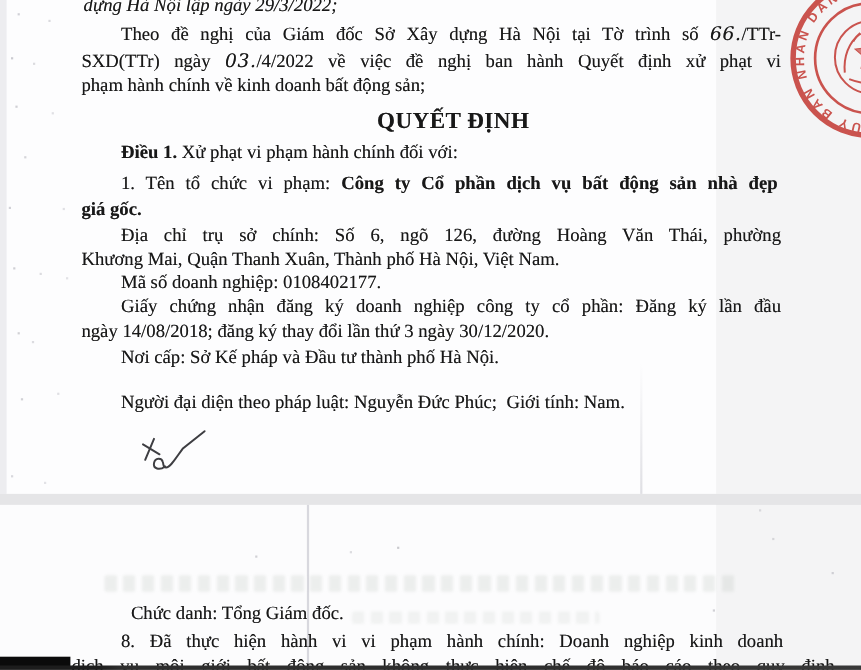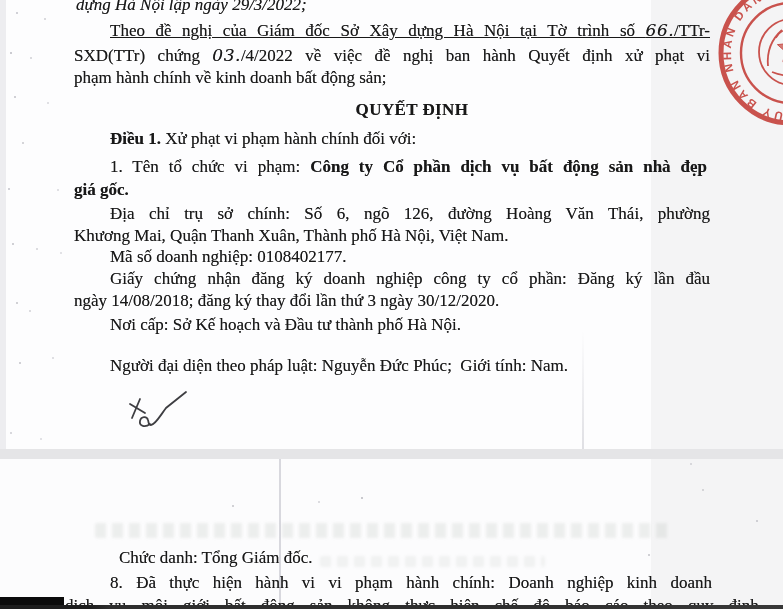--- a/index.html
+++ b/index.html
@@ -16,21 +16,21 @@
     position:absolute;
     font-size:17px;line-height:21px;color:#181818;
     text-shadow:0 0 .4px rgba(20,20,20,.55);
     white-space:nowrap;
   }
   .jl{white-space:normal;text-align:justify;}
   .jl::after{content:"";display:inline-block;width:100%;height:0;}
   .b{font-weight:bold;}
   .it{font-style:italic;}
   .hw{font-style:italic;font-family:"DejaVu Serif",serif;letter-spacing:.5px;}
-  .heading{font-weight:bold;font-size:17px;letter-spacing:.4px;text-align:center;white-space:normal;}
+  .heading{font-weight:bold;font-size:21px;letter-spacing:.4px;text-align:center;white-space:normal;}
   .ul{text-decoration:underline;text-decoration-thickness:1.3px;text-underline-offset:3px;}
   
   #edge1{position:absolute;left:0;top:0;width:6px;height:449px;background:#ededf0;}
   #crease1{position:absolute;left:582px;top:330px;width:2px;height:119px;
     background:linear-gradient(180deg,rgba(205,205,212,0),rgba(203,203,210,.6));}
   #seam2{position:absolute;left:279px;top:459px;width:2px;height:150px;background:rgba(212,212,218,.9);}
   
   .speck{position:absolute;width:2px;height:2px;background:transparent;}
   #speckles1{left:0;top:0;box-shadow:
     16px 12px 0 rgba(110,110,125,.30), 44px 18px 0 rgba(120,120,130,.26),
@@ -65,23 +65,23 @@
 </head>
 <body>
 
 <div class="page" id="page1">
   <div id="edge1"></div>
   <div id="crease1"></div>
   <div class="speck" id="speckles1"></div>
 
   <div class="line it" style="left:76px;top:-6px;">dựng Hà Nội lập ngày 29/3/2022;</div>
 
-  <div class="line jl" style="left:110px;top:20px;width:600px;text-decoration:underline;"><span>Theo đề nghị của Giám đốc Sở Xây dựng Hà Nội tại Tờ trình số </span><span class="hw">66.</span><span>/TTr-</span></div>
+  <div class="line jl" style="left:110px;top:20px;width:600px;"><span>Theo đề nghị của Giám đốc Sở Xây dựng Hà Nội tại Tờ trình số </span><span class="hw">66.</span><span>/TTr-</span></div>
 
-  <div class="line jl" style="left:74px;top:45px;width:636px;"><span>SXD(TTr) chứng </span><span class="hw">03.</span><span>/4/2022 về việc đề nghị ban hành Quyết định xử phạt vi</span></div>
+  <div class="line jl" style="left:74px;top:45px;width:636px;"><span>SXD(TTr) ngày </span><span class="hw">03.</span><span>/4/2022 về việc đề nghị ban hành Quyết định xử phạt vi</span></div>
 
   <div class="line" style="left:74px;top:67px;">phạm hành chính về kinh doanh bất động sản;</div>
 
   <div class="line heading" style="left:94px;top:99px;width:636px;">QUYẾT ĐỊNH</div>
 
   <div class="line" style="left:110px;top:128px;"><span class="b">Điều 1.</span><span> Xử phạt vi phạm hành chính đối với:</span></div>
 
   <div class="line jl" style="left:110px;top:156px;width:597px;"><span>1. Tên tổ chức vi phạm: </span><span class="b">Công ty Cổ phần dịch vụ bất động sản nhà đẹp</span></div>
 
   <div class="line b" style="left:74px;top:179px;">giá gốc.</div>
@@ -89,21 +89,21 @@
   <div class="line jl" style="left:110px;top:203px;width:600px;"><span>Địa chỉ trụ sở chính: Số 6, ngõ 126, đường Hoàng Văn Thái, phường</span></div>
 
   <div class="line" style="left:74px;top:225px;">Khương Mai, Quận Thanh Xuân, Thành phố Hà Nội, Việt Nam.</div>
 
   <div class="line" style="left:110px;top:246px;">Mã số doanh nghiệp: 0108402177.</div>
 
   <div class="line jl" style="left:110px;top:268px;width:600px;"><span>Giấy chứng nhận đăng ký doanh nghiệp công ty cổ phần: Đăng ký lần đầu</span></div>
 
   <div class="line" style="left:74px;top:290px;">ngày 14/08/2018; đăng ký thay đổi lần thứ 3 ngày 30/12/2020.</div>
 
-  <div class="line" style="left:110px;top:314px;">Nơi cấp: Sở Kế hoạch và Đầu tư thành phố Hà Nội.</div>
+  <div class="line" style="left:110px;top:314px;">Nơi cấp: Sở Kế pháp và Đầu tư thành phố Hà Nội.</div>
 
   <div class="line" style="left:110px;top:339px;margin-top:16px;">Người đại diện theo pháp luật: Nguyễn Đức Phúc; &nbsp;Giới tính: Nam.</div>
 
   <div id="sig">
     <svg width="76" height="48" viewBox="0 0 76 48">
       <g fill="none" stroke="#3e3e42" stroke-width="1.8" stroke-linecap="round">
         <path d="M10 18 L25 27"></path>
         <path d="M20 13 L12 32"></path>
         <path d="M30 38 c -5 4 -11 2 -10 -3 c 1 -5 7 -5 8 -1 c 1 3 0 5 3 5 c 4 0 9 -9 15 -17 L66 6"></path>
       </g>

